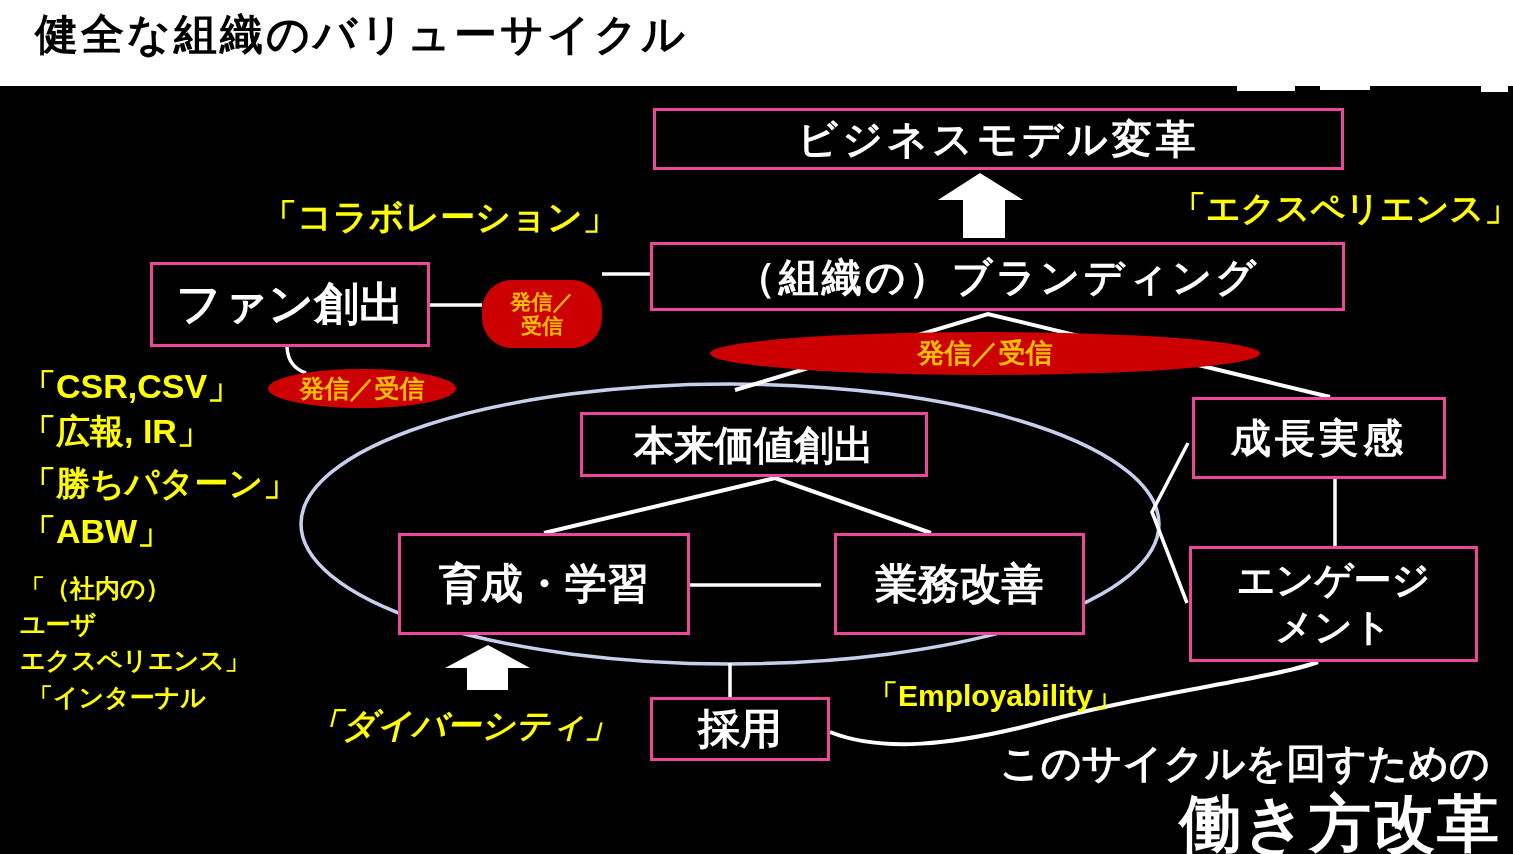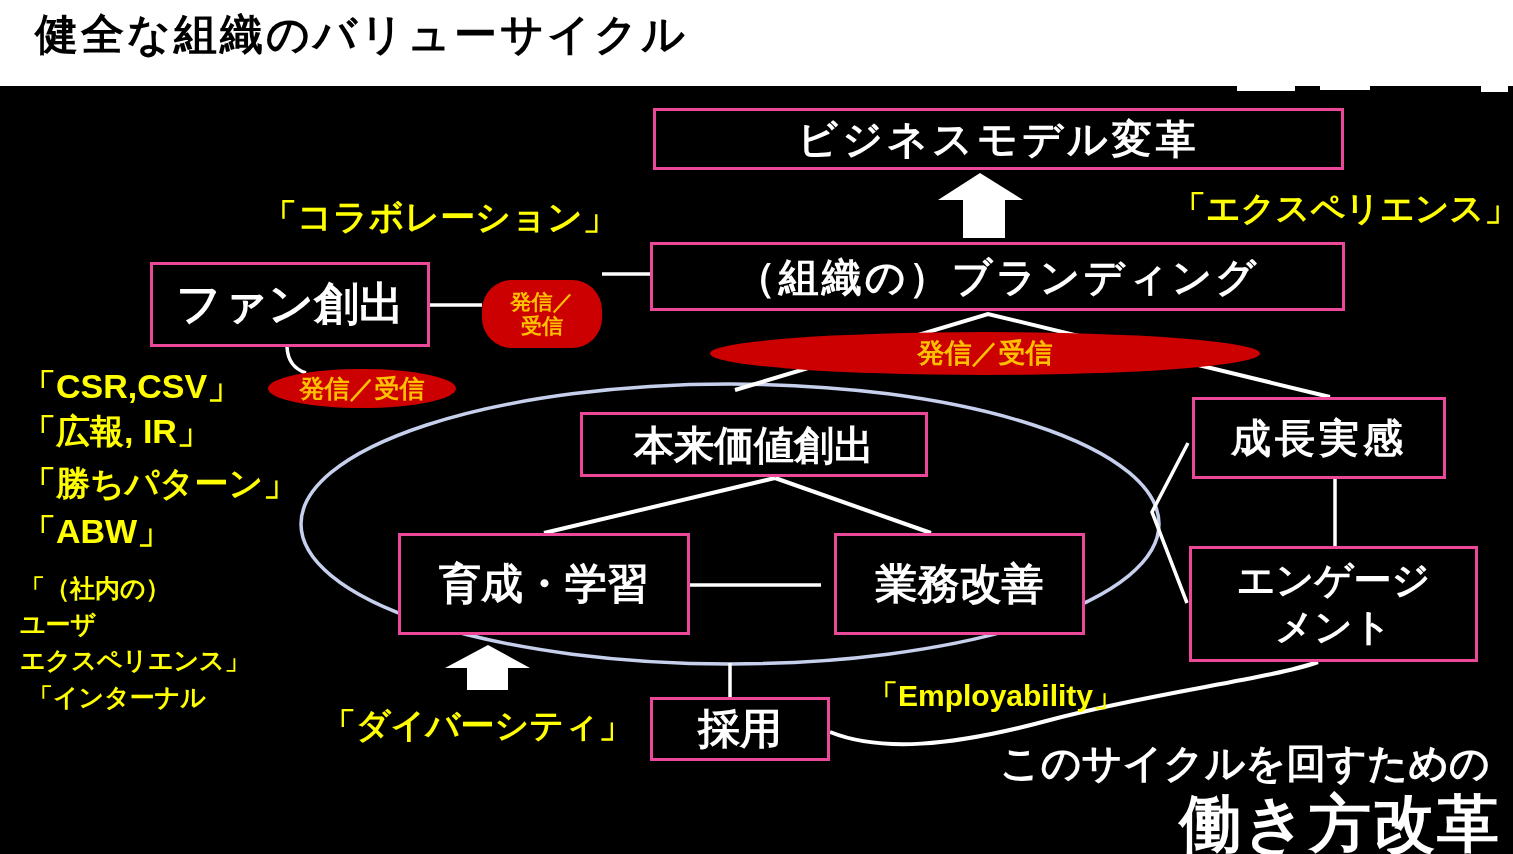--- a/index.html
+++ b/index.html
@@ -107,19 +107,19 @@
   <div class="ylabel" style="left:22px;top:461px;font-size:34px;">「勝ちパターン」</div>
   <div class="ylabel" style="left:22px;top:509px;font-size:34px;">「ABW」</div>
   <div class="ylabel stack" style="left:20px;top:570px;font-size:25px;line-height:36px;">
     <span>「（社内の）</span>
     <span>ユーザ</span>
     <span>エクスペリエンス」</span>
   </div>
   <div class="ylabel stack" style="left:28px;top:679px;font-size:25px;line-height:36px;">
     <span>「インターナル</span>
   </div>
-  <div class="ylabel" style="left:322px;top:703px;font-size:34px;">「ダイバーシティ」</div>
+  <div class="ylabel" style="left:308px;top:703px;font-size:34px;font-style:italic;">「ダイバーシティ」</div>
   <div class="ylabel" style="left:868px;top:676px;font-size:30px;">「Employability」</div>
 
   <div class="wlabel" style="right:23px;top:736px;font-size:40px;">このサイクルを回すための</div>
   <div class="wlabel" style="right:12px;top:782px;font-size:62px;letter-spacing:2px;">働き方改革</div>
 
 </div>
 
 </body></html>

